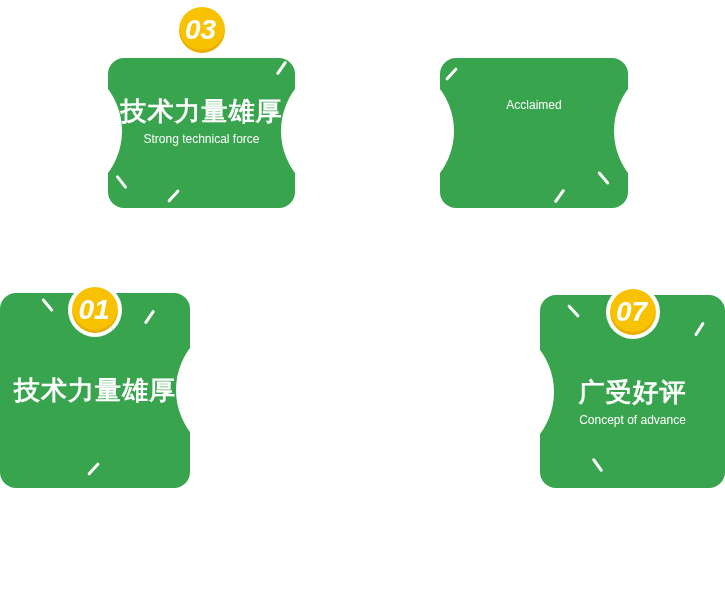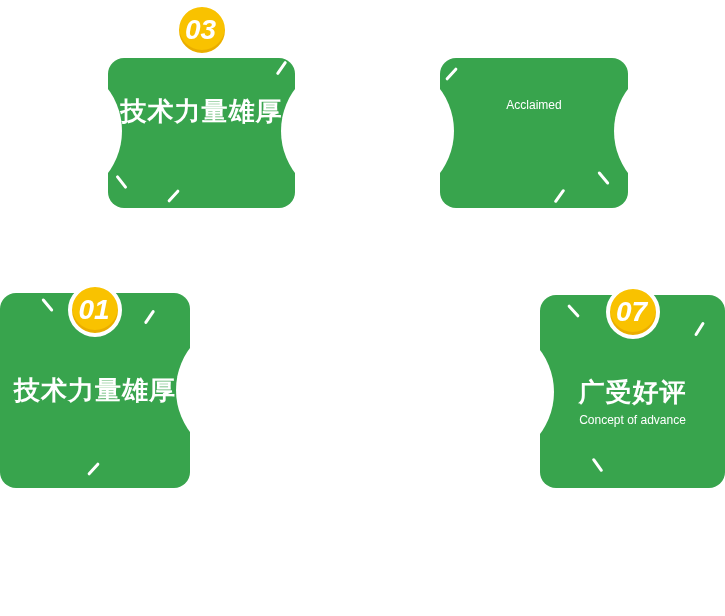--- a/index.html
+++ b/index.html
@@ -109,20 +109,21 @@
 <div class="stage">
 
   <div class="card card-2">
     <span class="notch notch-left"></span>
     <span class="notch notch-right"></span>
     <div class="badge">
       <span class="badge-num">03</span>
     </div>
     <div class="card-text">
       <div class="card-title">技术力量雄厚</div>
+      <div class="card-subtitle">Strong technical force</div>
     </div>
     <span class="spark" style="left:172px;top:2px;transform:rotate(35deg);"></span>
     <span class="spark" style="left:12px;top:116px;transform:rotate(-38deg);"></span>
     <span class="spark" style="left:64px;top:130px;transform:rotate(42deg);"></span>
   </div>
 
   <div class="card card-3">
     <span class="notch notch-left"></span>
     <span class="notch notch-right"></span>
     <div class="card-text">

